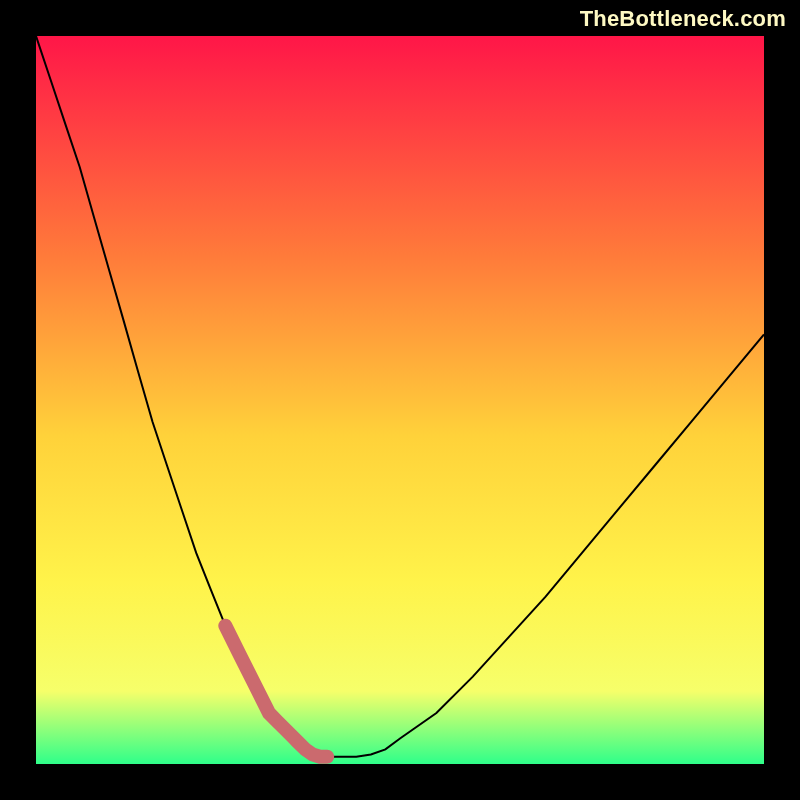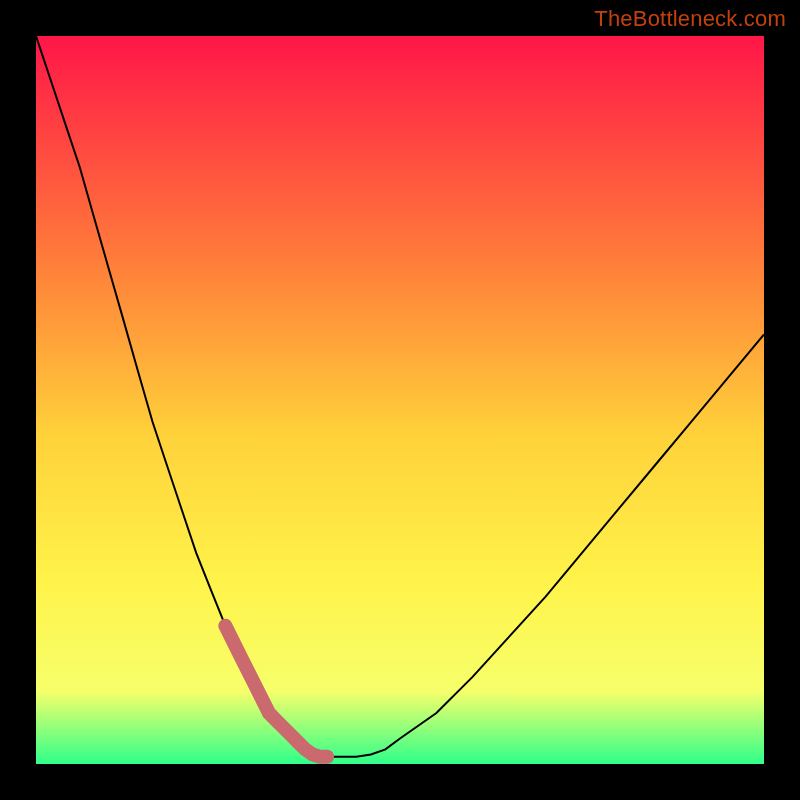--- a/index.html
+++ b/index.html
@@ -13,23 +13,23 @@
   }
   .frame {
     position: absolute;
     inset: 0;
     background: #000;
   }
   .watermark {
     position: absolute;
     top: 6px;
     right: 14px;
-    color: #c2410c;
+    color: #fef9c3;
     font-size: 22px;
-    font-weight: 400;
+    font-weight: 700;
     z-index: 30;
     letter-spacing: 0.2px;
   }
   svg.plot {
     position: absolute;
     left: 0;
     top: 0;
     width: 800px;
     height: 800px;
   }

